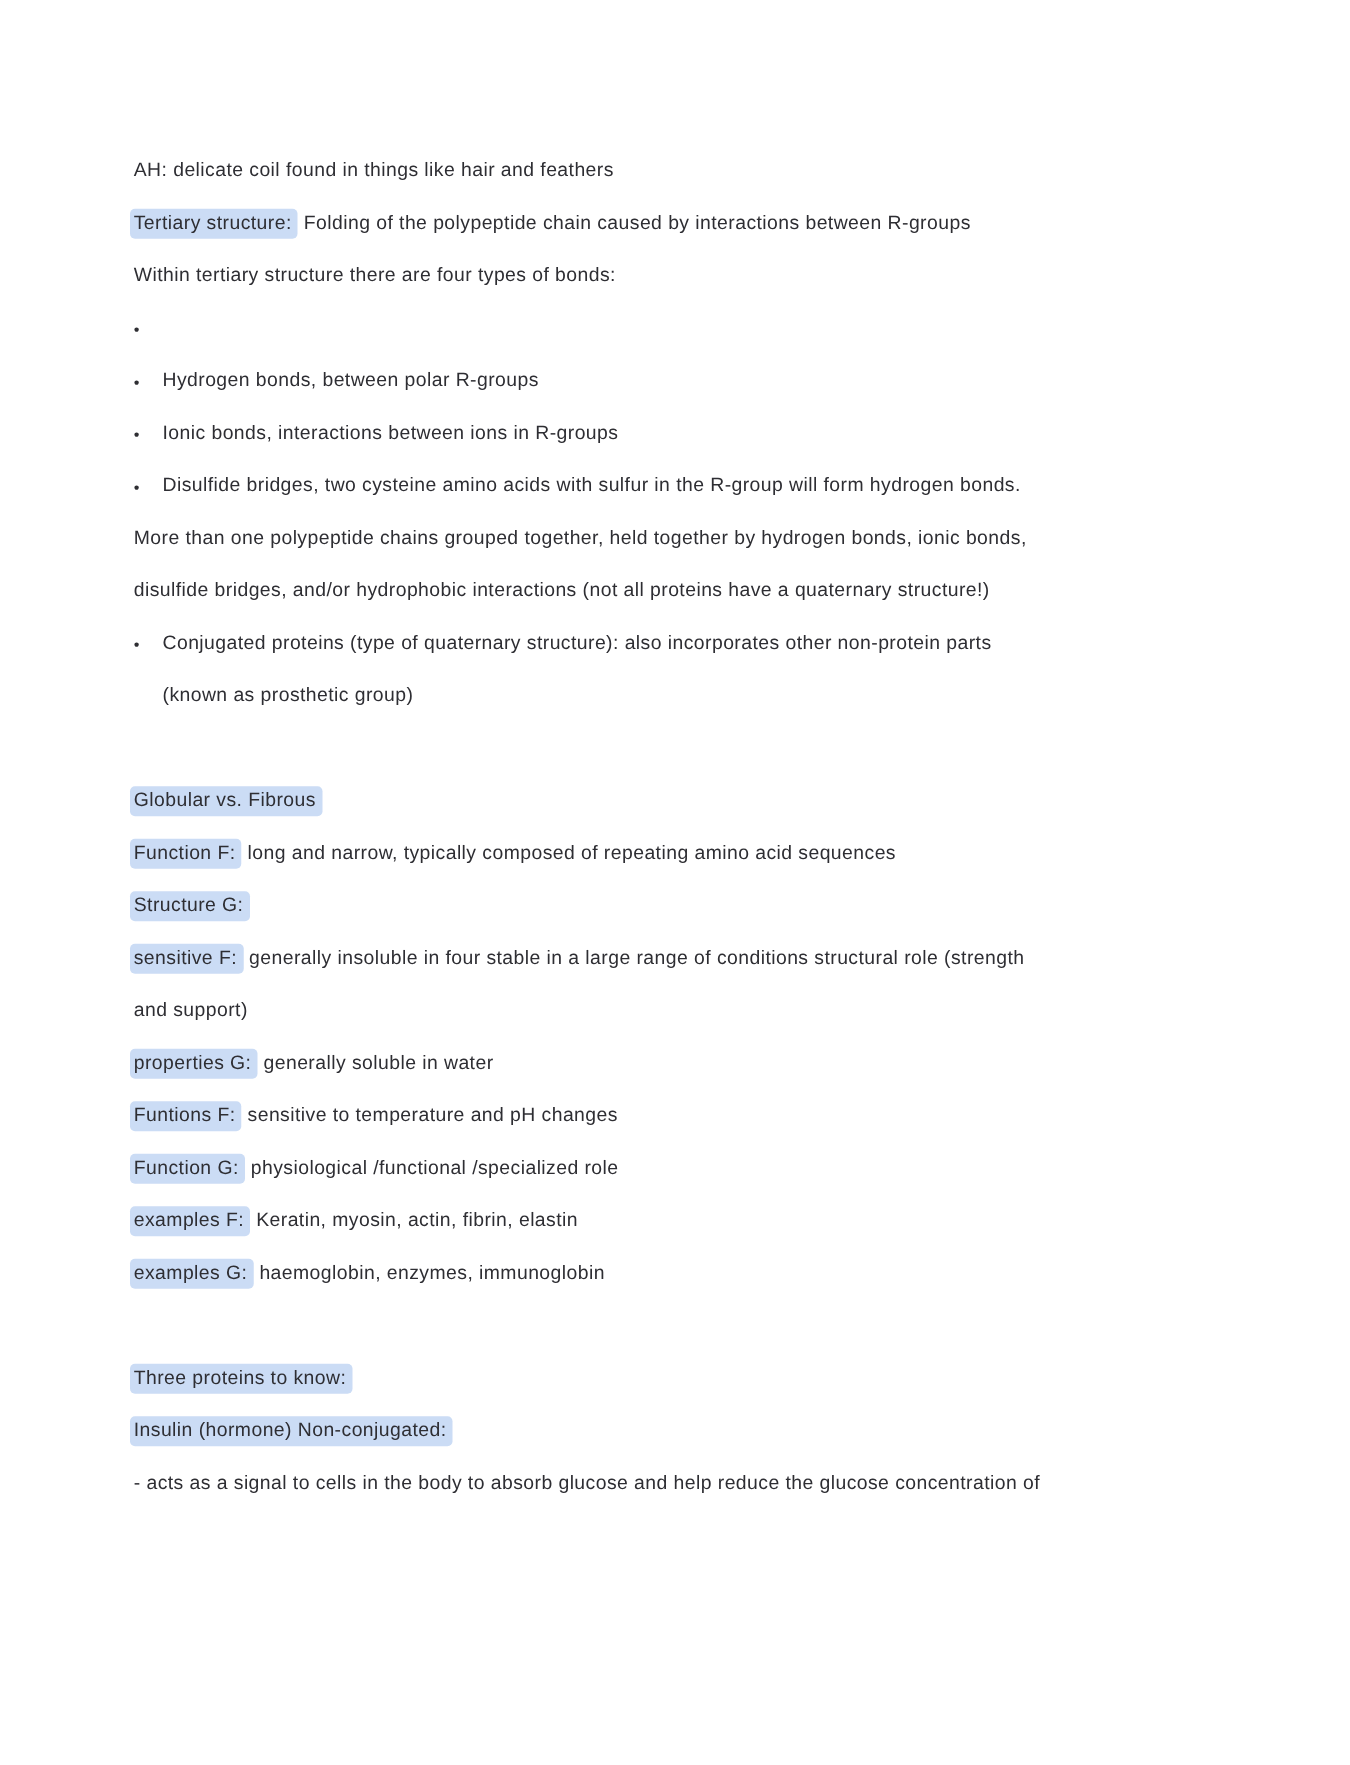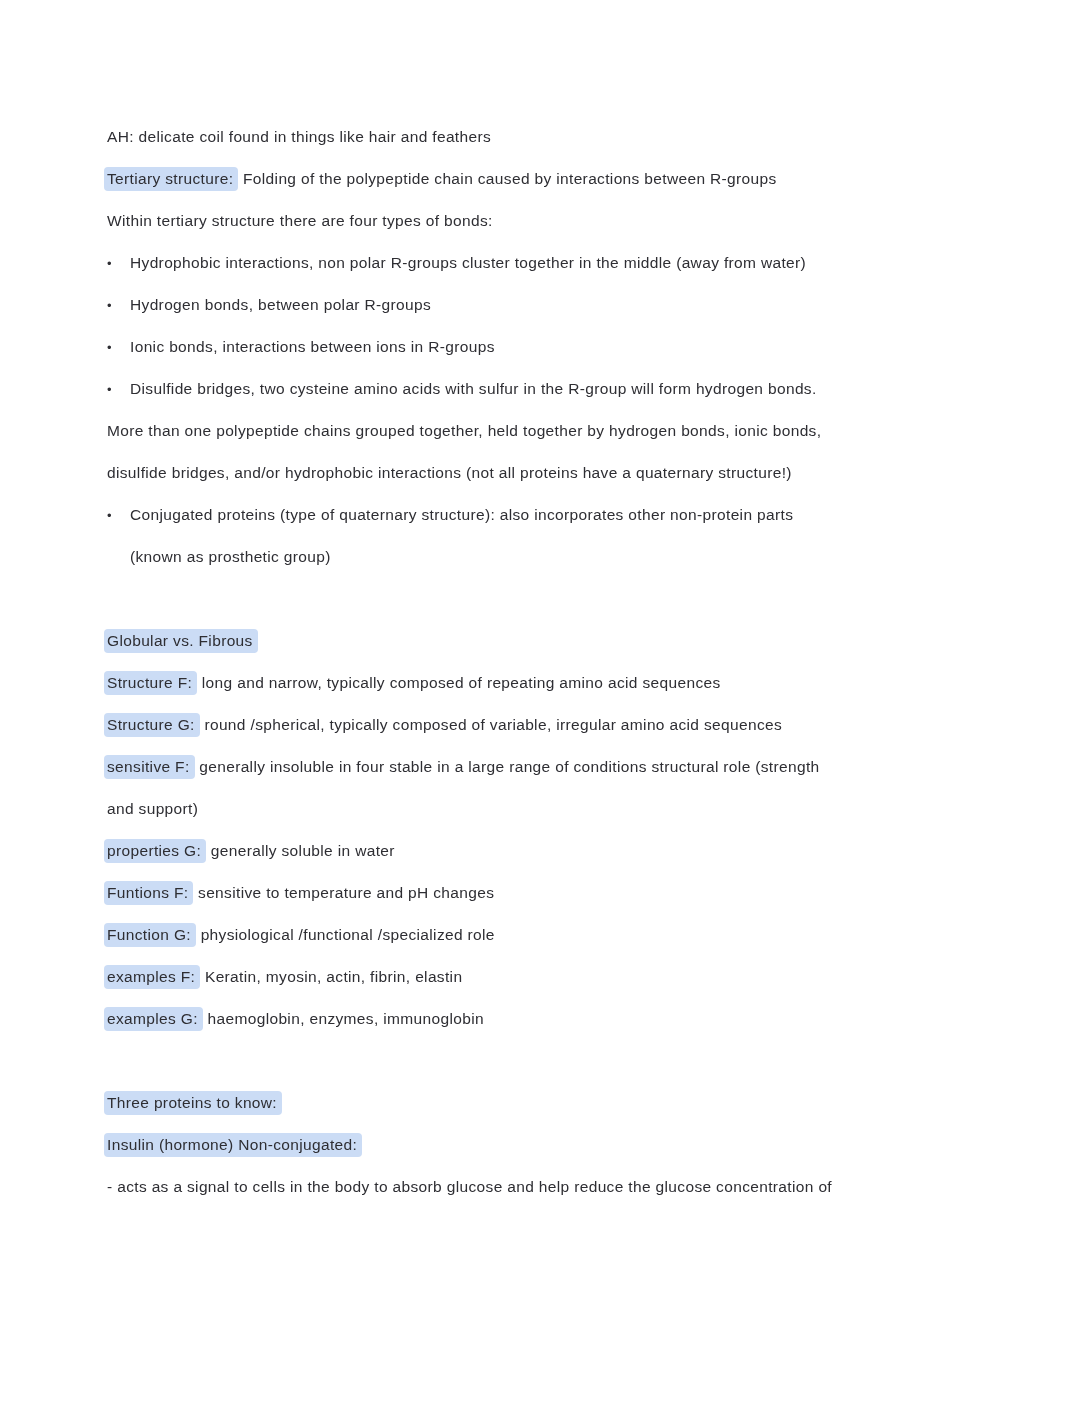--- a/index.html
+++ b/index.html
@@ -47,32 +47,32 @@
     margin-left: -3px;
   }
 </style>
 </head>
 <body>
 
 <div class="page">
     <div class="line text"><span>AH: delicate coil found in things like hair and feathers</span></div>
     <div class="line text"><span class="hl">Tertiary structure:</span><span> Folding of the polypeptide chain caused by interactions between R-groups</span></div>
     <div class="line text"><span>Within tertiary structure there are four types of bonds:</span></div>
-    <div class="line bullet"><span class="dot">•</span><span>Hydrophobic interactions, non polar R-groups cluster together in the middle (away from water)</span></div>
+    <div class="line bullet"><span class="dot">•</span></div>
     <div class="line bullet"><span class="dot">•</span><span>Hydrogen bonds, between polar R-groups</span></div>
     <div class="line bullet"><span class="dot">•</span><span>Ionic bonds, interactions between ions in R-groups</span></div>
     <div class="line bullet"><span class="dot">•</span><span>Disulfide bridges, two cysteine amino acids with sulfur in the R-group will form hydrogen bonds.</span></div>
     <div class="line text"><span>More than one polypeptide chains grouped together, held together by hydrogen bonds, ionic bonds,</span></div>
     <div class="line text"><span>disulfide bridges, and/or hydrophobic interactions (not all proteins have a quaternary structure!)</span></div>
     <div class="line bullet"><span class="dot">•</span><span>Conjugated proteins (type of quaternary structure): also incorporates other non-protein parts</span></div>
     <div class="line bullet-cont"><span>(known as prosthetic group)</span></div>
     <div class="line blank"></div>
     <div class="line text"><span class="hl">Globular vs. Fibrous</span></div>
-    <div class="line text"><span class="hl">Structure F:</span><span> long and narrow, typically composed of repeating amino acid sequences</span></div>
-    <div class="line text"><span class="hl">Structure G:</span><span> round /spherical, typically composed of variable, irregular amino acid sequences</span></div>
+    <div class="line text"><span class="hl">Function F:</span><span> long and narrow, typically composed of repeating amino acid sequences</span></div>
+    <div class="line text"><span class="hl">Structure G:</span></div>
     <div class="line text"><span class="hl">sensitive F:</span><span> generally insoluble in four stable in a large range of conditions structural role (strength</span></div>
     <div class="line text"><span>and support)</span></div>
     <div class="line text"><span class="hl">properties G:</span><span> generally soluble in water</span></div>
     <div class="line text"><span class="hl">Funtions F:</span><span> sensitive to temperature and pH changes</span></div>
     <div class="line text"><span class="hl">Function G:</span><span> physiological /functional /specialized role</span></div>
     <div class="line text"><span class="hl">examples F:</span><span> Keratin, myosin, actin, fibrin, elastin</span></div>
     <div class="line text"><span class="hl">examples G:</span><span> haemoglobin, enzymes, immunoglobin</span></div>
     <div class="line blank"></div>
     <div class="line text"><span class="hl">Three proteins to know:</span></div>
     <div class="line text"><span class="hl">Insulin (hormone) Non-conjugated:</span></div>

